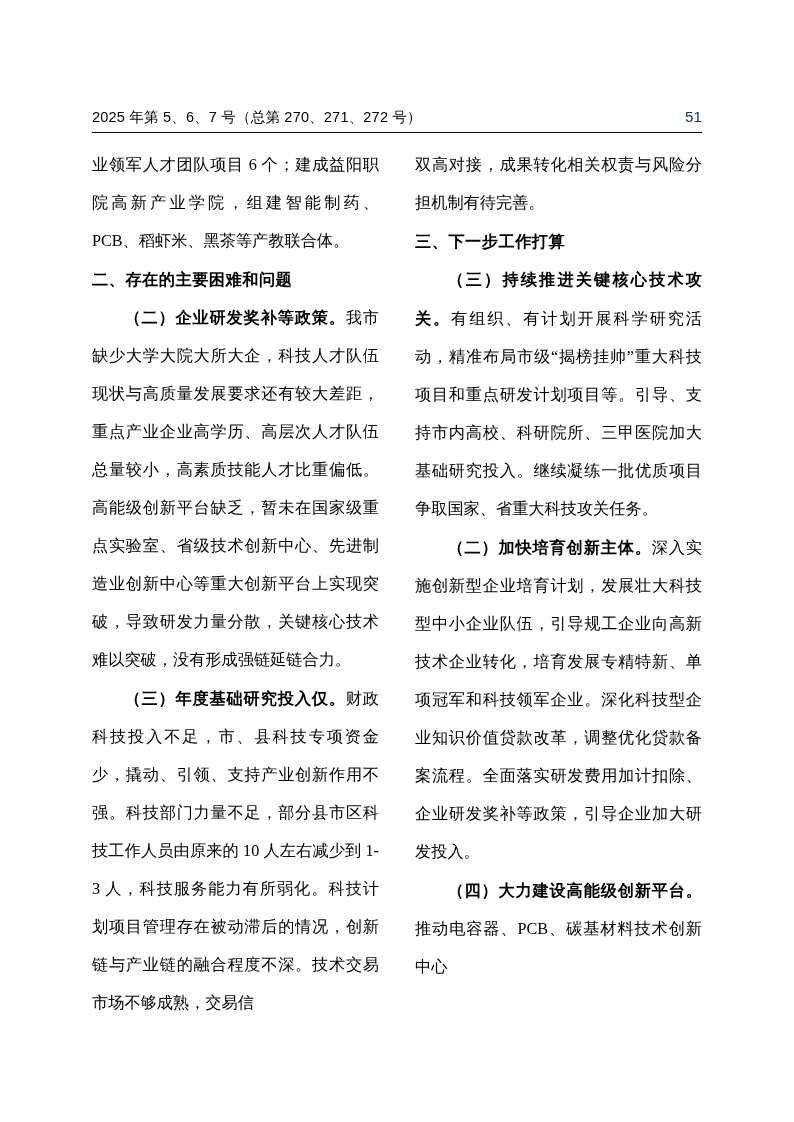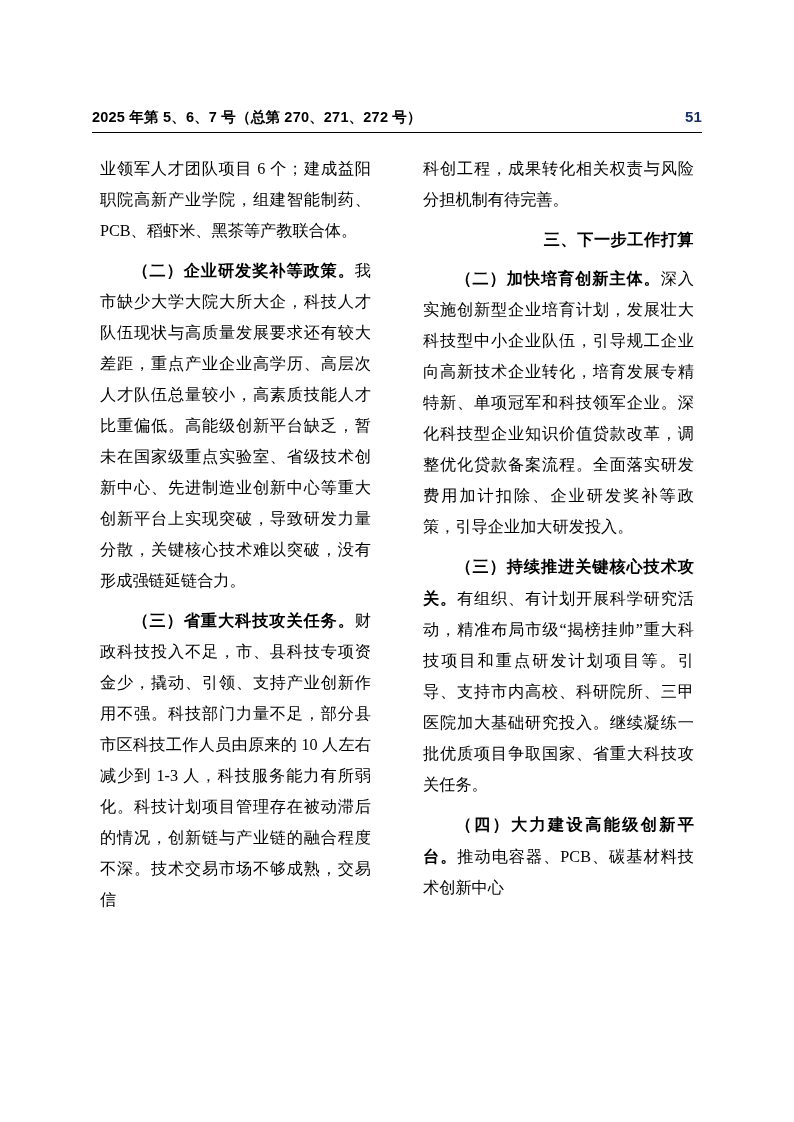--- a/index.html
+++ b/index.html
@@ -23,21 +23,21 @@
     position: absolute;
     left: 92px;
     top: 108px;
     width: 610px;
   }
   .header {
     display: flex;
     justify-content: space-between;
     align-items: baseline;
     font-size: 14.5px;
-    font-weight: bold;
+    font-weight: normal;
     font-family: "Liberation Sans", "DejaVu Sans", sans-serif;
     letter-spacing: 0.2px;
     padding-bottom: 5px;
     border-bottom: 1.4px solid #000;
   }
   .header-left {
     color: #000;
   }
   .header-right {
     color: #15306b;
@@ -46,33 +46,33 @@
   }
   .columns {
     display: flex;
     margin-top: 13px;
     gap: 36px;
   }
   .col {
     width: 287px;
   }
   p {
-    margin: 8px;
+    margin: 0;
     font-size: 16.2px;
-    line-height: 31px;
+    line-height: 38px;
     text-align: justify;
     text-justify: inter-ideograph;
     color: #000;
     font-family: "Liberation Serif", "DejaVu Serif", serif;
   }
   p.indent {
     text-indent: 2em;
   }
   p.heading {
-    text-align: right;
+    text-align: left;
     font-weight: bold;
     font-family: "Liberation Sans", "DejaVu Sans", sans-serif;
     font-size: 16.2px;
     text-indent: 0;
     letter-spacing: 0.5px;
   }
   .sub-bold {
     font-weight: bold;
     font-family: "Liberation Sans", "DejaVu Sans", sans-serif;
   }
@@ -85,27 +85,28 @@
 
     <div class="header">
       <div class="header-left">2025 年第 5、6、7 号（总第 270、271、272 号）</div>
       <div class="header-right">51</div>
     </div>
 
     <div class="columns">
 
       <div class="col">
         <p>业领军人才团队项目 6 个；建成益阳职院高新产业学院，组建智能制药、PCB、稻虾米、黑茶等产教联合体。</p>
+        <p class="heading">二、存在的主要困难和问题</p>
         <p class="indent"><span class="sub-bold">（二）企业研发奖补等政策。</span><span>我市缺少大学大院大所大企，科技人才队伍现状与高质量发展要求还有较大差距，重点产业企业高学历、高层次人才队伍总量较小，高素质技能人才比重偏低。高能级创新平台缺乏，暂未在国家级重点实验室、省级技术创新中心、先进制造业创新中心等重大创新平台上实现突破，导致研发力量分散，关键核心技术难以突破，没有形成强链延链合力。</span></p>
-        <p class="indent"><span class="sub-bold">（三）省重大科技攻关任务。</span><span>财政科技投入不足，市、县科技专项资金少，撬动、引领、支持产业创新作用不强。科技部门力量不足，部分县市区科技工作人员由原来的 10 人左右减少到 1-3 人，科技服务能力有所弱化。科技计划项目管理存在被动滞后的情况，创新链与产业链的融合程度不深。技术交易市场不够成熟，交易信</span></p>
+        <p class="indent"><span class="sub-bold">（三）年度基础研究投入仅。</span><span>财政科技投入不足，市、县科技专项资金少，撬动、引领、支持产业创新作用不强。科技部门力量不足，部分县市区科技工作人员由原来的 10 人左右减少到 1-3 人，科技服务能力有所弱化。科技计划项目管理存在被动滞后的情况，创新链与产业链的融合程度不深。技术交易市场不够成熟，交易信</span></p>
       </div>
 
       <div class="col">
-        <p>科创工程，成果转化相关权责与风险分担机制有待完善。</p>
+        <p>双高对接，成果转化相关权责与风险分担机制有待完善。</p>
         <p class="heading">三、下一步工作打算</p>
+        <p class="indent"><span class="sub-bold">（三）持续推进关键核心技术攻关。</span><span>有组织、有计划开展科学研究活动，精准布局市级“揭榜挂帅”重大科技项目和重点研发计划项目等。引导、支持市内高校、科研院所、三甲医院加大基础研究投入。继续凝练一批优质项目争取国家、省重大科技攻关任务。</span></p>
         <p class="indent"><span class="sub-bold">（二）加快培育创新主体。</span><span>深入实施创新型企业培育计划，发展壮大科技型中小企业队伍，引导规工企业向高新技术企业转化，培育发展专精特新、单项冠军和科技领军企业。深化科技型企业知识价值贷款改革，调整优化贷款备案流程。全面落实研发费用加计扣除、企业研发奖补等政策，引导企业加大研发投入。</span></p>
-        <p class="indent"><span class="sub-bold">（三）持续推进关键核心技术攻关。</span><span>有组织、有计划开展科学研究活动，精准布局市级“揭榜挂帅”重大科技项目和重点研发计划项目等。引导、支持市内高校、科研院所、三甲医院加大基础研究投入。继续凝练一批优质项目争取国家、省重大科技攻关任务。</span></p>
         <p class="indent"><span class="sub-bold">（四）大力建设高能级创新平台。</span><span>推动电容器、PCB、碳基材料技术创新中心</span></p>
       </div>
 
     </div>
   </div>
 </div>
 
 </body></html>

